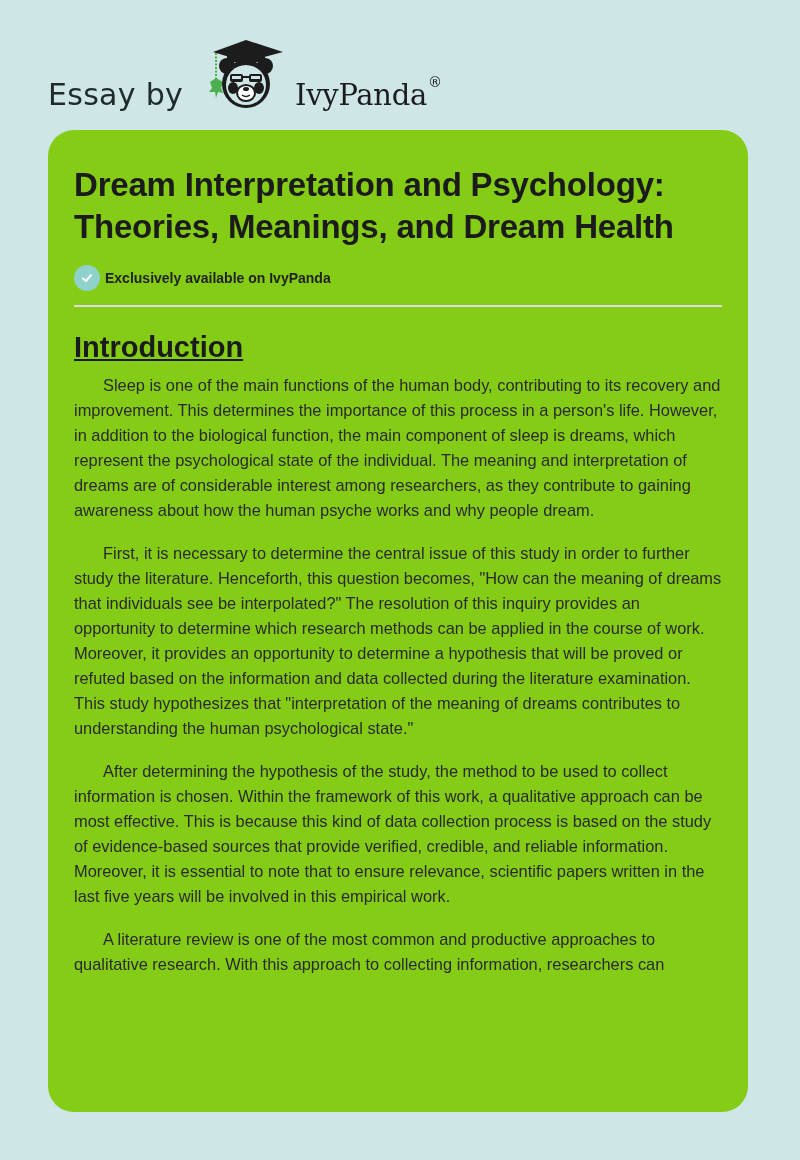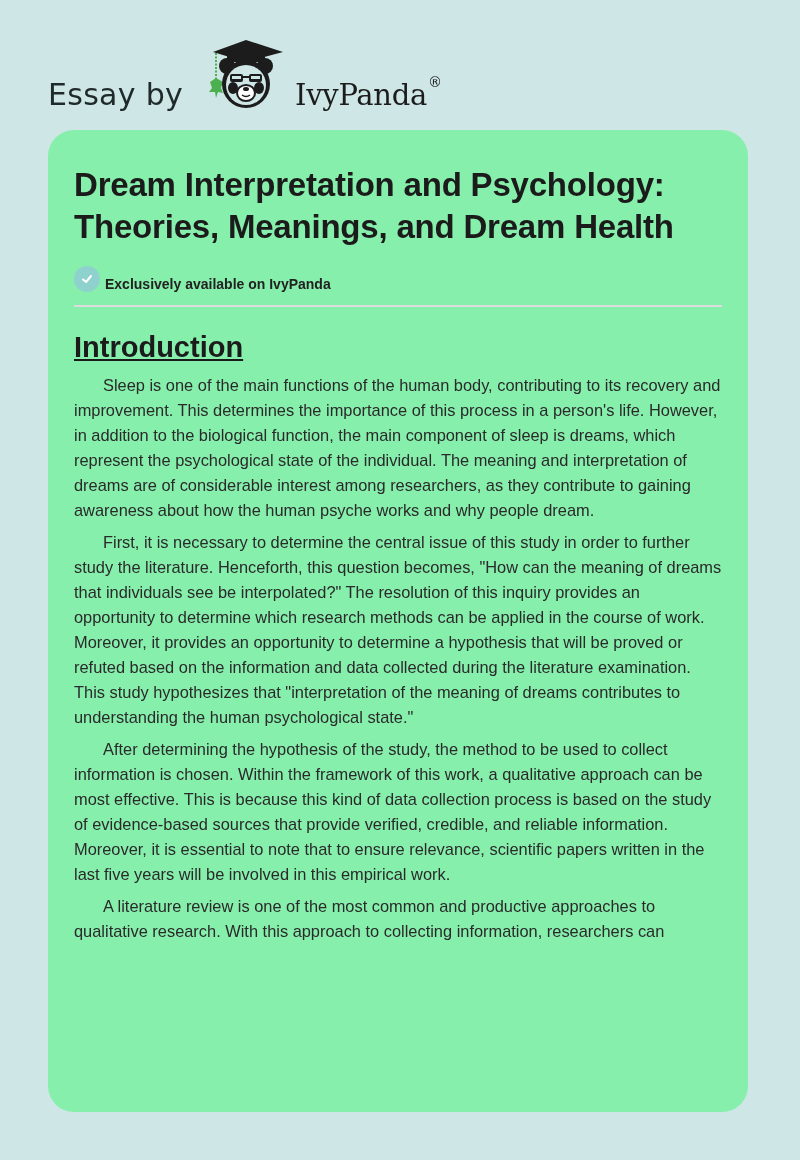--- a/index.html
+++ b/index.html
@@ -50,38 +50,38 @@
       top: -4px;
       margin-left: 1px;
       color: #1c1c1c;
     }
     .card {
       position: absolute;
       left: 48px;
       top: 130px;
       width: 700px;
       height: 982px;
-      background: #86efac;
+      background: #84cc16;
       border-radius: 26px;
       overflow: hidden;
     }
     .card-inner {
       padding: 34px 26px 0 26px;
     }
     .title {
       font-family: "Liberation Sans", sans-serif;
       font-weight: bold;
       font-size: 33px;
       line-height: 42px;
       color: #1b1b1b;
       letter-spacing: -0.2px;
     }
     .exclusive {
       display: flex;
-      align-items: flex-end;
+      align-items: center;
       margin-top: 16px;
       height: 28px;
     }
     .check-badge {
       width: 26px;
       height: 26px;
       border-radius: 50%;
       background: #8fd1cc;
       display: flex;
       align-items: center;
@@ -104,21 +104,21 @@
       font-size: 29px;
       line-height: 36px;
       color: #1b1b1b;
       margin-top: 22px;
     }
     .paragraph {
       font-size: 16.4px;
       line-height: 25px;
       color: #2a2a2a;
       text-indent: 29px;
-      margin-top: 7px;
+      margin-top: 18px;
     }
     .section-heading + .paragraph { margin-top: 8px; }
     .intro-heading { margin-top: 22px; text-decoration: underline; }
     .method-heading { margin-top: 16px; }
   </style>
 </head>
 <body>
 
 <header class="brand-header">
   <span class="essay-by">Essay by</span>

